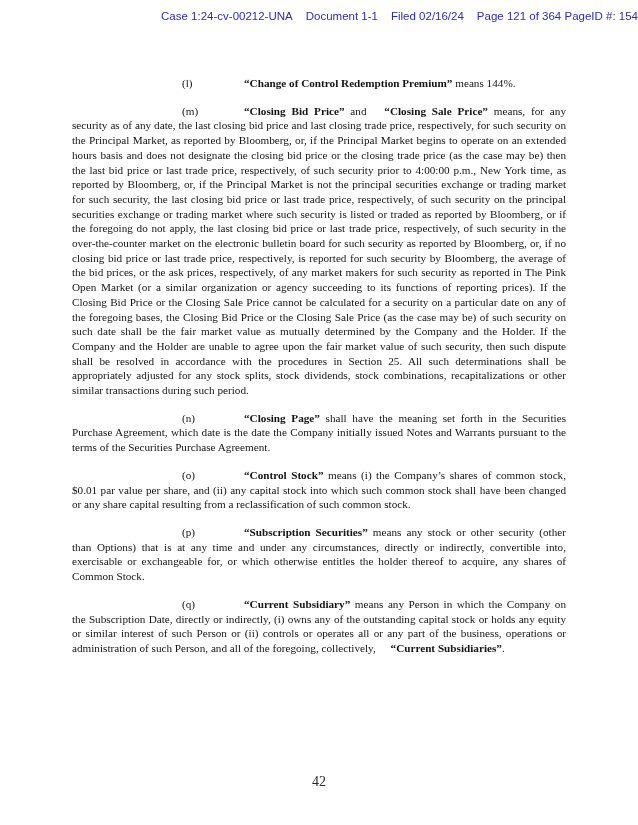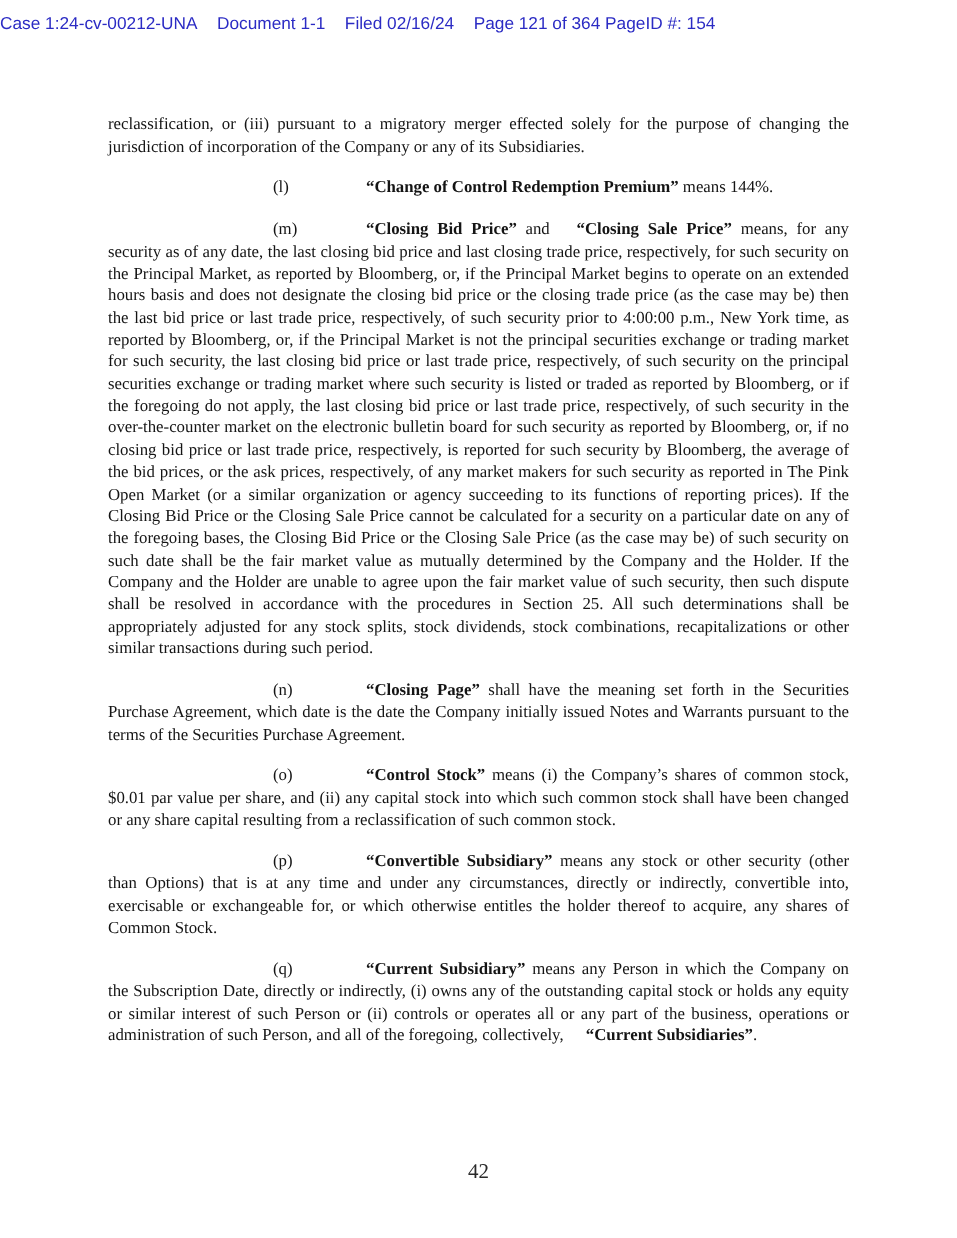--- a/index.html
+++ b/index.html
@@ -10,21 +10,21 @@
     background: #ffffff;
     overflow: hidden;
     font-family: "Liberation Serif", serif;
     color: #141414;
   }
   .court-header {
     position: absolute;
     top: 10px;
     left: 0;
     width: 100%;
-    text-align: left;
+    text-align: right;
     font-family: "Liberation Sans", sans-serif;
     font-size: 11.5px;
     color: #2b2bc4;
     white-space: nowrap;
   }
   .court-header .hseg + .hseg { margin-left: 13px; }
   .doc-body {
     position: absolute;
     top: 76px;
     left: 72px;
@@ -53,31 +53,30 @@
 </style>
 </head>
 <body>
 
 <div class="page">
 
   <div class="court-header"><span class="hseg">Case 1:24-cv-00212-UNA</span><span class="hseg">Document 1-1</span><span class="hseg">Filed 02/16/24</span><span class="hseg">Page 121 of 364 PageID #: 154</span></div>
 
   <div class="doc-body">
 
-    <p><span>reclassification, or (iii) pursuant to a migratory merger effected solely for the purpose of changing the jurisdiction of incorporation of the Company or any of its Subsidiaries.</span></p>
 
     <p class="indented"><span class="plabel">(l)</span><span class="bold">“Change of Control Redemption Premium”</span><span> means 144%.</span></p>
 
     <p class="indented"><span class="plabel">(m)</span><span class="bold">“Closing Bid Price”</span><span> and </span><span class="bold">“Closing Sale Price”</span><span> means, for any security as of any date, the last closing bid price and last closing trade price, respectively, for such security on the Principal Market, as reported by Bloomberg, or, if the Principal Market begins to operate on an extended hours basis and does not designate the closing bid price or the closing trade price (as the case may be) then the last bid price or last trade price, respectively, of such security prior to 4:00:00 p.m., New York time, as reported by Bloomberg, or, if the Principal Market is not the principal securities exchange or trading market for such security, the last closing bid price or last trade price, respectively, of such security on the principal securities exchange or trading market where such security is listed or traded as reported by Bloomberg, or if the foregoing do not apply, the last closing bid price or last trade price, respectively, of such security in the over-the-counter market on the electronic bulletin board for such security as reported by Bloomberg, or, if no closing bid price or last trade price, respectively, is reported for such security by Bloomberg, the average of the bid prices, or the ask prices, respectively, of any market makers for such security as reported in The Pink Open Market (or a similar organization or agency succeeding to its functions of reporting prices).  If the Closing Bid Price or the Closing Sale Price cannot be calculated for a security on a particular date on any of the foregoing bases, the Closing Bid Price or the Closing Sale Price (as the case may be) of such security on such date shall be the fair market value as mutually determined by the Company and the Holder.  If the Company and the Holder are unable to agree upon the fair market value of such security, then such dispute shall be resolved in accordance with the procedures in Section 25.  All such determinations shall be appropriately adjusted for any stock splits, stock dividends, stock combinations, recapitalizations or other similar transactions during such period.</span></p>
 
     <p class="indented"><span class="plabel">(n)</span><span class="bold">“Closing Page”</span><span> shall have the meaning set forth in the Securities Purchase Agreement, which date is the date the Company initially issued Notes and Warrants pursuant to the terms of the Securities Purchase Agreement.</span></p>
 
     <p class="indented"><span class="plabel">(o)</span><span class="bold">“Control Stock”</span><span> means (i) the Company’s shares of common stock, $0.01 par value per share, and (ii) any capital stock into which such common stock shall have been changed or any share capital resulting from a reclassification of such common stock.</span></p>
 
-    <p class="indented"><span class="plabel">(p)</span><span class="bold">“Convertible Subsidiary”</span><span> means any stock or other security (other than Options) that is at any time and under any circumstances, directly or indirectly, convertible into, exercisable or exchangeable for, or which otherwise entitles the holder thereof to acquire, any shares of Common Stock.</span></p>
+    <p class="indented"><span class="plabel">(p)</span><span class="bold">“Subscription Securities”</span><span> means any stock or other security (other than Options) that is at any time and under any circumstances, directly or indirectly, convertible into, exercisable or exchangeable for, or which otherwise entitles the holder thereof to acquire, any shares of Common Stock.</span></p>
 
     <p class="indented"><span class="plabel">(q)</span><span class="bold">“Current Subsidiary”</span><span> means any Person in which the Company on the Subscription Date, directly or indirectly, (i) owns any of the outstanding capital stock or holds any equity or similar interest of such Person or (ii) controls or operates all or any part of the business, operations or administration of such Person, and all of the foregoing, collectively, </span><span class="bold">“Current Subsidiaries”</span><span>.</span></p>
 
   </div>
 
   <div class="page-number">42</div>
 
 </div>
 
 </body></html>

